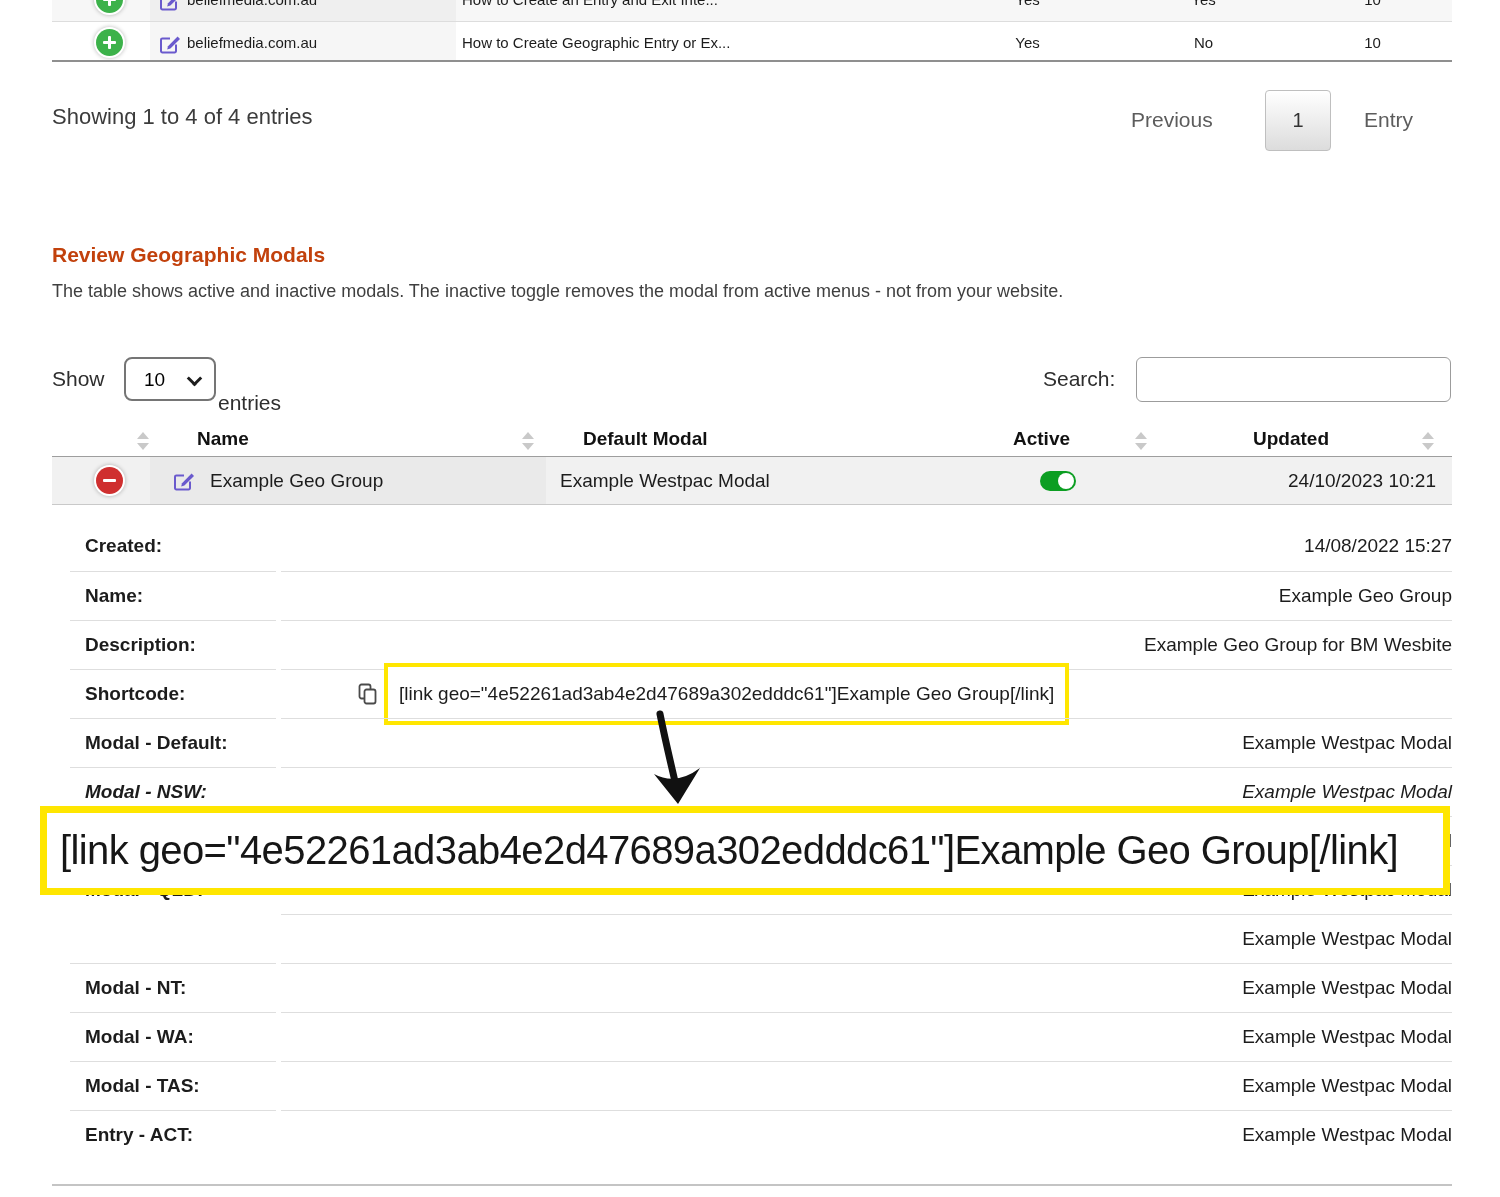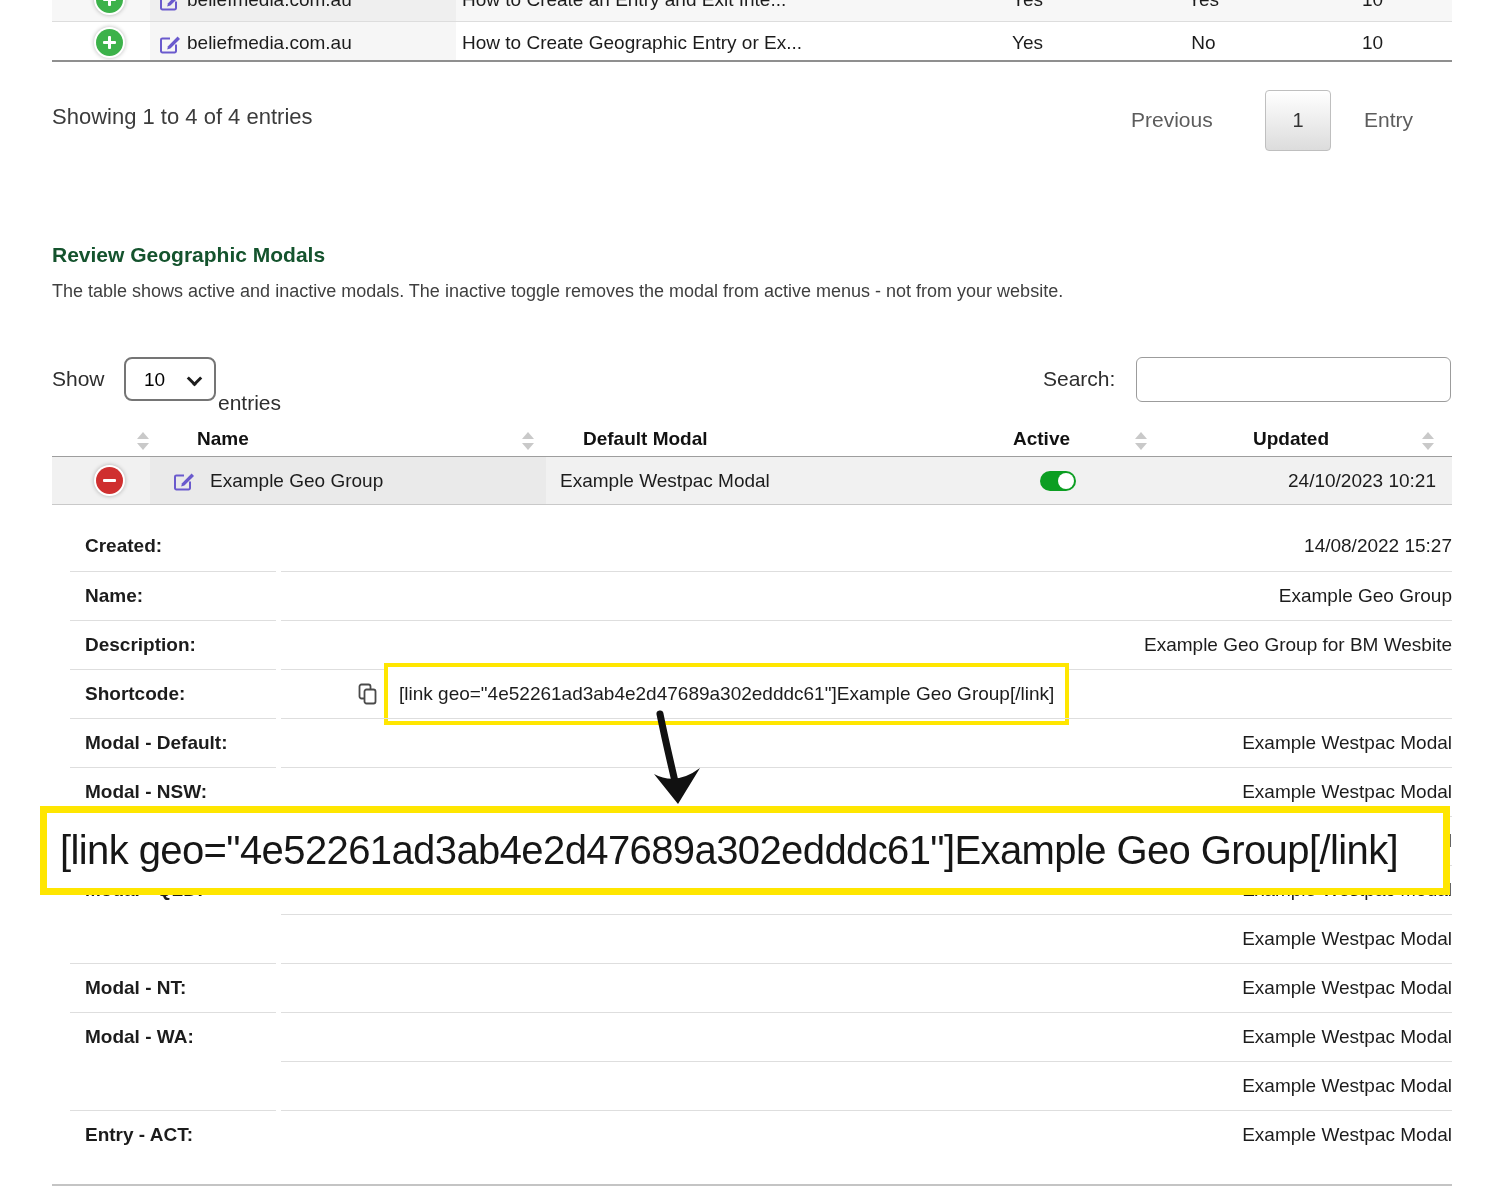--- a/index.html
+++ b/index.html
@@ -10,21 +10,21 @@
   }
 
   
   .top-table { position:absolute; left:52px; top:0; width:1400px; height:62px; overflow:hidden; }
   .trow { position:absolute; left:0; width:100%; height:42px; }
   .trow1 { top:-21px; background:#f7f7f7; }
   .trow2 { top:21px; background:#fff; border-top:1px solid #ddd; }
   .trow .name-bg { position:absolute; left:98px; top:0; width:306px; height:100%; }
   .trow1 .name-bg { background:#efefef; }
   .trow2 .name-bg { background:#f6f6f6; }
-  .trow .cell { position:absolute; top:0; height:42px; line-height:42px; font-size:19px; white-space:nowrap; }
+  .trow .cell { position:absolute; top:0; height:42px; line-height:42px; font-size:15px; white-space:nowrap; }
   .top-table-border { position:absolute; left:52px; top:60px; width:1400px; height:0; border-top:2px solid #8f8f8f; }
 
   .circle-btn { position:absolute; width:27px; height:27px; border-radius:50%;
     display:flex; align-items:center; justify-content:center;
     box-shadow:0 0 0 2px #fff, 0 0 4px 2px rgba(0,0,0,.28); cursor:pointer; }
   .circle-plus  { background:#3cb24a; }
   .circle-minus { background:#cf2f2f; }
   .circle-btn .bar { width:13px; height:3px; background:#fff; border-radius:1px; position:relative; }
   .circle-plus .bar::after { content:""; position:absolute; left:5px; top:-5px; width:3px; height:13px; background:#fff; border-radius:1px; }
 
@@ -32,21 +32,21 @@
 
   
   .summary { position:absolute; left:52px; top:104px; font-size:22px; color:#3c3c3c; }
   .page-link { position:absolute; top:108px; font-size:21px; color:#5c5c5c; cursor:pointer; }
   .page-current { position:absolute; left:1265px; top:90px; width:66px; height:61px;
     border:1px solid #bfbfbf; border-radius:4px;
     background:linear-gradient(#ffffff,#dcdcdc);
     font-size:20px; color:#333; display:flex; align-items:center; justify-content:center; cursor:pointer; }
 
   
-  .section-title { position:absolute; left:52px; top:243px; font-size:21px; font-weight:700; color:#14532d; }
+  .section-title { position:absolute; left:52px; top:243px; font-size:21px; font-weight:700; color:#c2410c; }
   .section-desc  { position:absolute; left:52px; top:281px; font-size:18px; color:#3f3f3f; }
 
   
   .ctl-label { position:absolute; top:367px; font-size:21px; color:#2e2e2e; }
   .len-wrap { position:absolute; left:124px; top:357px; width:92px; height:44px;
     border:2px solid #757575; border-radius:8px; background:#fff; display:flex; align-items:center; }
   .len-wrap select { appearance:none; -webkit-appearance:none; border:none; outline:none; background:transparent;
     width:100%; height:100%; font-size:19px; font-family:inherit; padding:0 0 0 18px; cursor:pointer; }
   .len-chevron { position:absolute; right:14px; top:14px; width:11px; height:11px;
     border-right:3px solid #1d1d1d; border-bottom:3px solid #1d1d1d; transform:rotate(45deg); pointer-events:none; }
@@ -202,21 +202,21 @@
       <rect x="1.5" y="1.5" width="11" height="14" rx="2" fill="#fff" stroke="#4a4a4a" stroke-width="1.8"></rect>
       <rect x="6.5" y="6.5" width="11" height="14" rx="2" fill="#fff" stroke="#4a4a4a" stroke-width="1.8"></rect>
     </svg>
     <span class="code-box">[link geo="4e52261ad3ab4e2d47689a302edddc61"]Example Geo Group[/link]</span>
   </div>
 </div>
 <div class="drow bordered" style="top:718px;">
   <div class="dlab">Modal - Default:</div>
   <div class="dval">Example Westpac Modal</div>
 </div>
-<div class="drow bordered" style="top:767px;">
+<div class="drow bordered" style="top:767px;font-style:italic;">
   <div class="dlab">Modal - NSW:</div>
   <div class="dval">Example Westpac Modal</div>
 </div>
 <div class="drow bordered" style="top:816px;">
   <div class="dlab">Modal - VIC:</div>
   <div class="dval">Example Westpac Modal</div>
 </div>
 <div class="drow bordered" style="top:865px;">
   <div class="dlab">Modal - QLD:</div>
   <div class="dval">Example Westpac Modal</div>
@@ -226,20 +226,21 @@
 </div>
 <div class="drow bordered" style="top:963px;">
   <div class="dlab">Modal - NT:</div>
   <div class="dval">Example Westpac Modal</div>
 </div>
 <div class="drow bordered" style="top:1012px;">
   <div class="dlab">Modal - WA:</div>
   <div class="dval">Example Westpac Modal</div>
 </div>
 <div class="drow bordered" style="top:1061px;">
+  <div class="dlab">Modal - TAS:</div>
   <div class="dval">Example Westpac Modal</div>
 </div>
 <div class="drow bordered" style="top:1110px;">
   <div class="dlab">Entry - ACT:</div>
   <div class="dval">Example Westpac Modal</div>
 </div>
 <div class="bottom-border"></div>
 
 <svg class="arrow-svg" viewBox="0 0 110 104">
   <path d="M40 8 C46 38 52 62 56 80" fill="none" stroke="#111" stroke-width="7" stroke-linecap="round"></path>

